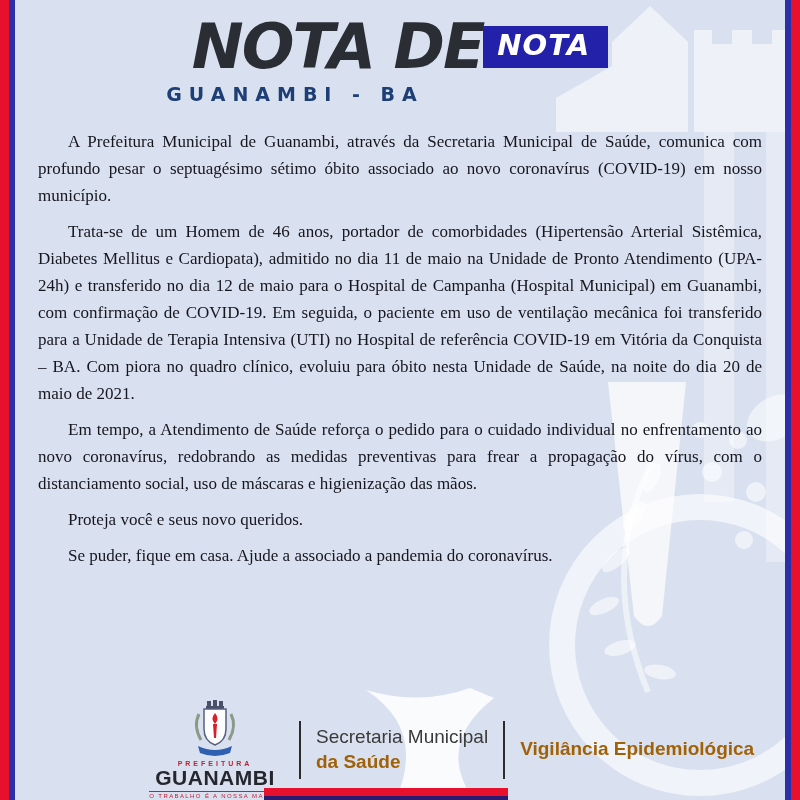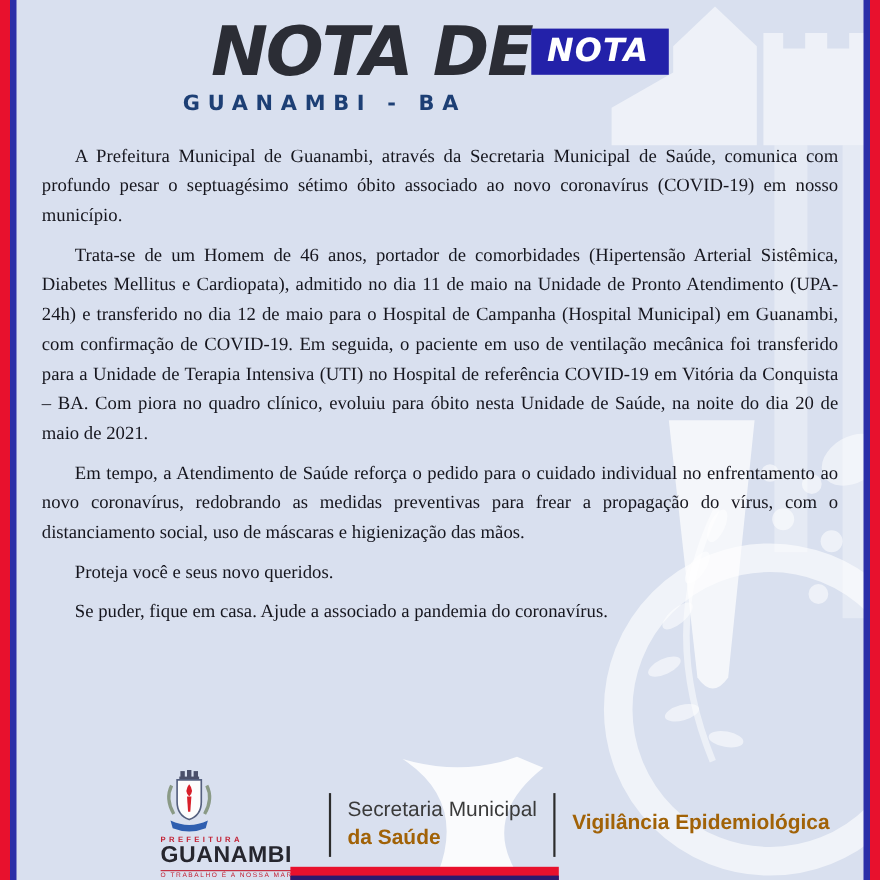--- a/index.html
+++ b/index.html
@@ -37,21 +37,21 @@
   }
   
   .body-text {
     position:absolute; top:128px; left:38px; right:38px; z-index:2;
     color:#16161e; font-size:17px; line-height:27px; text-align:justify;
   }
   .body-text p { text-indent:30px; margin-bottom:9px; }
   
   .footer { position:absolute; top:700px; left:146px; display:flex; align-items:center;
     font-family:"Liberation Sans", sans-serif; z-index:2; }
-  .logo-block { width:138px; display:flex; flex-direction:column; }
+  .logo-block { width:138px; display:flex; flex-direction:column; align-items:center; }
   .logo-pref { font-size:7px; color:#c22033; letter-spacing:3px; margin-top:2px; font-weight:bold; }
   .logo-city { font-size:21px; font-weight:bold; color:#26262e; letter-spacing:0.5px; line-height:1.05; }
   .logo-tag  { font-size:6px; color:#c22033; letter-spacing:1.4px; margin-top:2px; border-top:1px solid #c22033; padding-top:1px; }
   .vdiv { width:2px; height:58px; background:#2c2c2c; margin:0 15px; }
   .org { font-size:19px; color:#3a3a3a; line-height:1.3; }
   .org .bold { font-weight:bold; color:#a16207; }
 </style>
 </head>
 <body>
 

